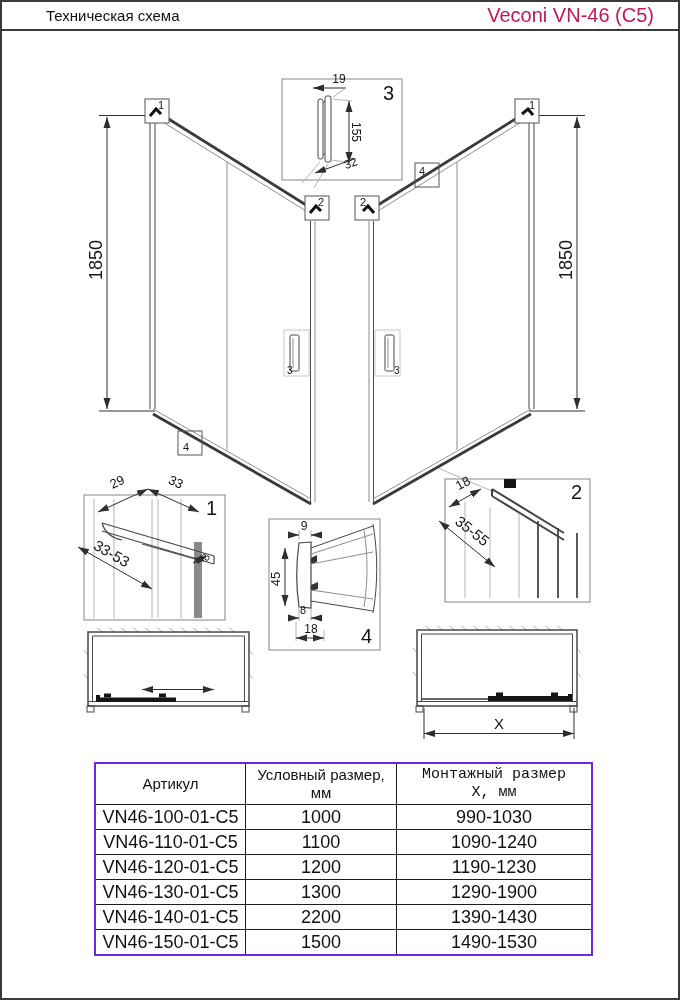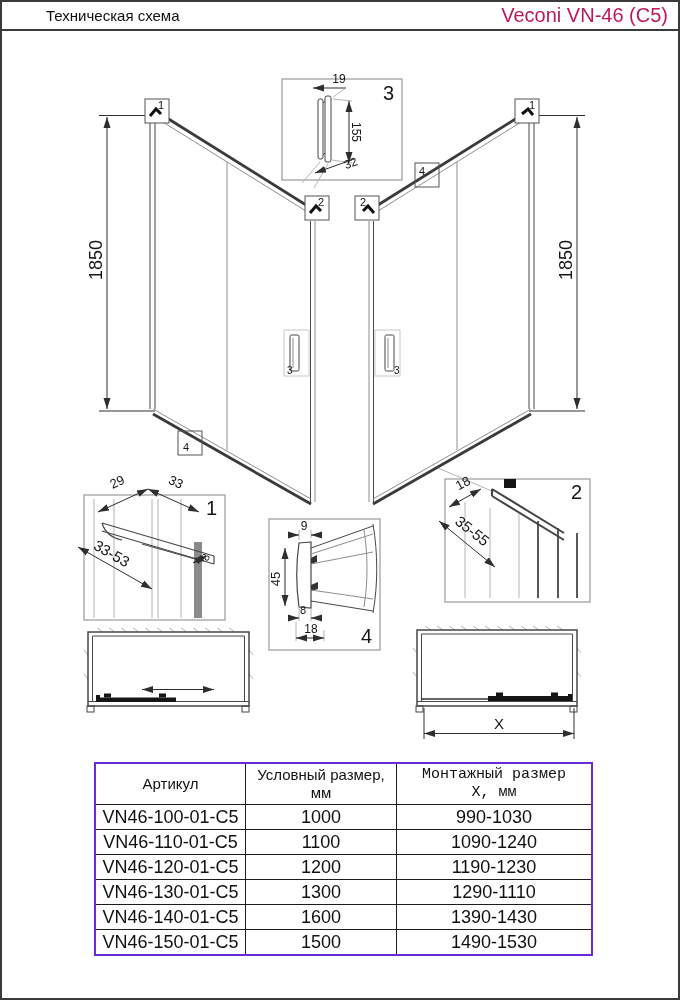--- a/index.html
+++ b/index.html
@@ -1,17 +1,17 @@
 <!DOCTYPE html>
 <html><head>
 <meta charset="utf-8">
 <style>
   html,body{margin:0;padding:0;background:#fff;}
   .page{position:relative;width:680px;height:1000px;background:#fff;border:2px solid #3a3a3a;box-sizing:border-box;font-family:"Liberation Sans",sans-serif;overflow:hidden;}
-  .hdr{position:absolute;left:0;top:0;width:100%;height:29px;border-bottom:2px solid #3a3a3a;box-sizing:border-box;display:flex;align-items:center;justify-content:space-between;padding:0 10px 0 44px;}
+  .hdr{position:absolute;left:0;top:0;width:100%;height:29px;border-bottom:2px solid #3a3a3a;box-sizing:border-box;display:flex;align-items:center;justify-content:space-between;padding:0 24px 0 44px;}
   .hdr .tl{font-size:15px;color:#111;}
   .hdr .tr{font-size:20px;color:#be185d;}
   svg{position:absolute;left:0;top:0;}
   svg text{font-family:"Liberation Sans",sans-serif;fill:#161616;}
   .ln{stroke:#474747;stroke-width:1.2;fill:none;}
   .ln1{stroke:#474747;stroke-width:1;fill:none;}
   .thick{stroke:#3a3a3a;stroke-width:2.8;fill:none;}
   .thin{stroke:#8d8d8d;stroke-width:1;fill:none;}
   .lite{stroke:#ababab;stroke-width:0.9;fill:none;}
   .dim{stroke:#2e2e2e;stroke-width:1;fill:none;}
@@ -296,25 +296,25 @@
       <td>1090-1240</td>
     </tr>
     <tr>
       <td>VN46-120-01-C5</td>
       <td>1200</td>
       <td>1190-1230</td>
     </tr>
     <tr>
       <td>VN46-130-01-C5</td>
       <td>1300</td>
-      <td>1290-1110</td>
+      <td>1290-1900</td>
     </tr>
     <tr>
       <td>VN46-140-01-C5</td>
-      <td>1600</td>
+      <td>2200</td>
       <td>1390-1430</td>
     </tr>
     <tr>
       <td>VN46-150-01-C5</td>
       <td>1500</td>
       <td>1490-1530</td>
     </tr>
   </tbody>
     </table>
 

